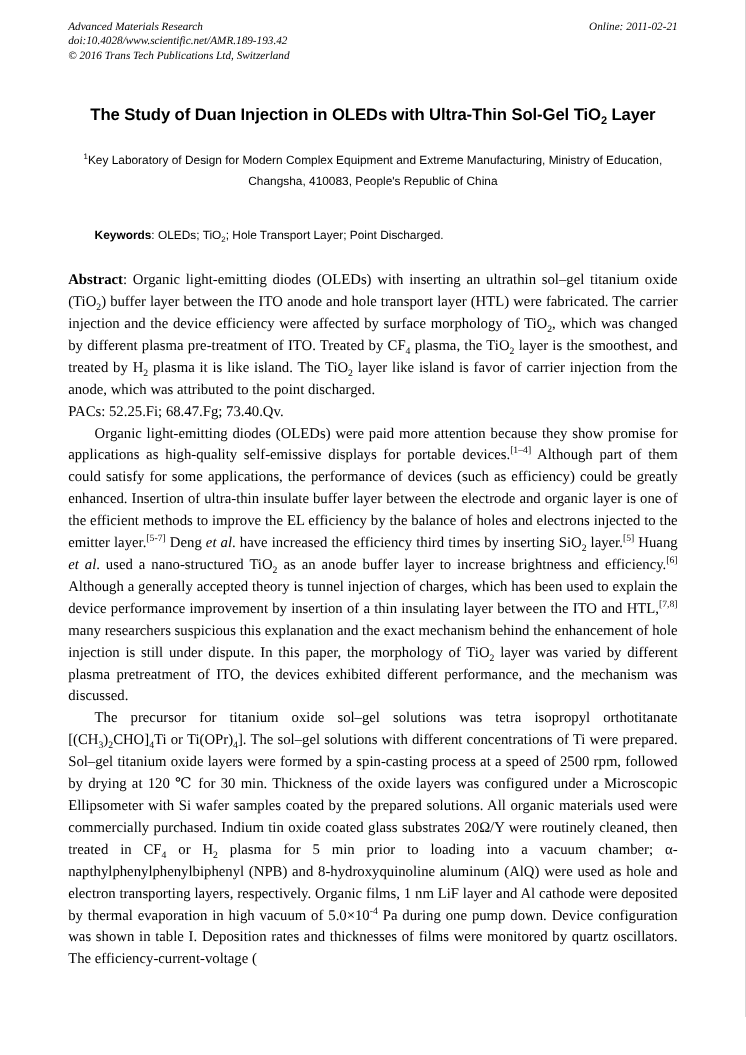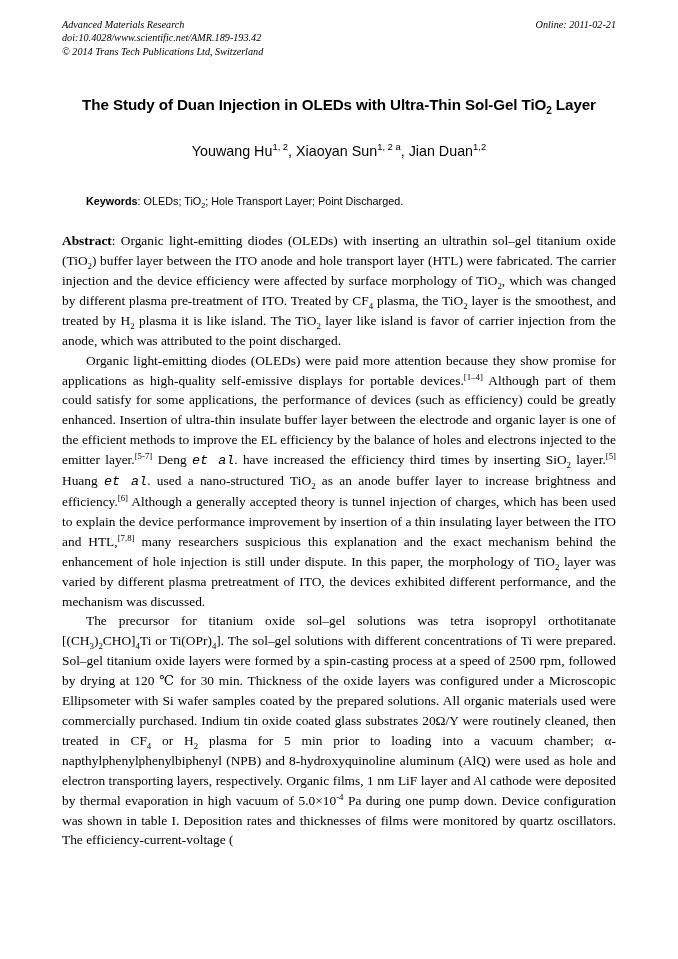--- a/index.html
+++ b/index.html
@@ -92,53 +92,54 @@
   p.para {
     margin: 0;
     text-align: justify;
     text-justify: inter-word;
   }
   p.indent { text-indent: 24px; }
   .nojust { text-align: left; }
 
   sup { font-size: 0.66em; vertical-align: super; line-height: 0; }
   sub { font-size: 0.66em; vertical-align: sub; line-height: 0; }
-  i, .ital { font-style: italic; font-family: Liberation Mono, monospace; }
+  i, .ital { font-style: italic; }
   b, .bold { font-weight: bold; }
 </style>
 </head>
 <body>
 
 <div class="page">
   <div class="content">
 
     <div class="journal-header">
       <div class="journal-online">Online: 2011-02-21</div>
       <div class="line">Advanced Materials Research</div>
       <div class="line">doi:10.4028/www.scientific.net/AMR.189-193.42</div>
-      <div class="line">© 2014 Trans Tech Publications Ltd, Switzerland</div>
+      <div class="line">© 2016 Trans Tech Publications Ltd, Switzerland</div>
     </div>
 
     <div class="title">
       <span>The Study of Duan Injection in OLEDs with Ultra-Thin Sol-Gel TiO</span><sub>2</sub><span> Layer</span>
     </div>
 
-    <div class="authors">
-      <span>Youwang Hu</span><sup>1, 2</sup><span>, </span><span>Xiaoyan Sun</span><sup>1, 2 a</sup><span>, </span><span>Jian Duan</span><sup>1,2</sup>
+
+    <div class="affil affil-1">
+      <sup>1</sup><span>Key Laboratory of Design for Modern Complex Equipment and Extreme Manufacturing, Ministry of Education, Changsha, 410083, People's Republic of China</span>
     </div>
-
 
     <div class="keywords">
       <b>Keywords</b><span>: </span><span>OLEDs; TiO</span><sub>2</sub><span>; Hole Transport Layer; Point Discharged.</span>
     </div>
 
     <div class="body-block">
 
       <p class="para"><b>Abstract</b><span>: Organic light-emitting diodes (OLEDs) with inserting an ultrathin sol–gel titanium oxide (TiO</span><sub>2</sub><span>) buffer layer between the ITO anode and hole transport layer (HTL) were fabricated. The carrier injection and the device efficiency were affected by surface morphology of TiO</span><sub>2</sub><span>, which was changed by different plasma pre-treatment of ITO. Treated by CF</span><sub>4</sub><span> plasma, the TiO</span><sub>2</sub><span> layer is the smoothest, and treated by H</span><sub>2</sub><span> plasma it is like island. The TiO</span><sub>2</sub><span> layer like island is favor of carrier injection from the anode, which was attributed to the point discharged.</span></p>
 
+      <p class="para nojust">PACs: 52.25.Fi; 68.47.Fg; 73.40.Qv.</p>
 
       <p class="para indent"><span>Organic light-emitting diodes (OLEDs) were paid more attention because they show promise for applications as high-quality self-emissive displays for portable devices.</span><sup>[1–4]</sup><span> Although part of them could satisfy for some applications, the performance of devices (such as efficiency) could be greatly enhanced. Insertion of ultra-thin insulate buffer layer between the electrode and organic layer is one of the efficient methods to improve the EL efficiency by the balance of holes and electrons injected to the emitter layer.</span><sup>[5-7]</sup><span> Deng </span><i>et al</i><span>. have increased the efficiency third times by inserting SiO</span><sub>2</sub><span> layer.</span><sup>[5]</sup><span> Huang </span><i>et al</i><span>. used a nano-structured TiO</span><sub>2</sub><span> as an anode buffer layer to increase brightness and efficiency.</span><sup>[6]</sup><span> Although a generally accepted theory is tunnel injection of charges, which has been used to explain the device performance improvement by insertion of a thin insulating layer between the ITO and HTL,</span><sup>[7,8]</sup><span> many researchers suspicious this explanation and the exact mechanism behind the enhancement of hole injection is still under dispute. In this paper, the morphology of TiO</span><sub>2</sub><span> layer was varied by different plasma pretreatment of ITO, the devices exhibited different performance, and the mechanism was discussed.</span></p>
 
       <p class="para indent"><span>The precursor for titanium oxide sol–gel solutions was tetra isopropyl orthotitanate [(CH</span><sub>3</sub><span>)</span><sub>2</sub><span>CHO]</span><sub>4</sub><span>Ti or Ti(OPr)</span><sub>4</sub><span>]. The sol–gel solutions with different concentrations of Ti were prepared. Sol–gel titanium oxide layers were formed by a spin-casting process at a speed of 2500 rpm, followed by drying at 120 ℃ for 30 min. Thickness of the oxide layers was configured under a Microscopic Ellipsometer with Si wafer samples coated by the prepared solutions. All organic materials used were commercially purchased. Indium tin oxide coated glass substrates 20Ω/Υ were routinely cleaned, then treated in CF</span><sub>4</sub><span> or H</span><sub>2</sub><span> plasma for 5 min prior to loading into a vacuum chamber; α-napthylphenylphenylbiphenyl (NPB) and 8-hydroxyquinoline aluminum (AlQ) were used as hole and electron transporting layers, respectively. Organic films, 1 nm LiF layer and Al cathode were deposited by thermal evaporation in high vacuum of 5.0×10</span><sup>-4</sup><span> Pa during one pump down. Device configuration was shown in table I. Deposition rates and thicknesses of films were monitored by quartz oscillators. The efficiency-current-voltage (</span></p>
 
     </div>
   </div>
 </div>
 
 </body></html>

